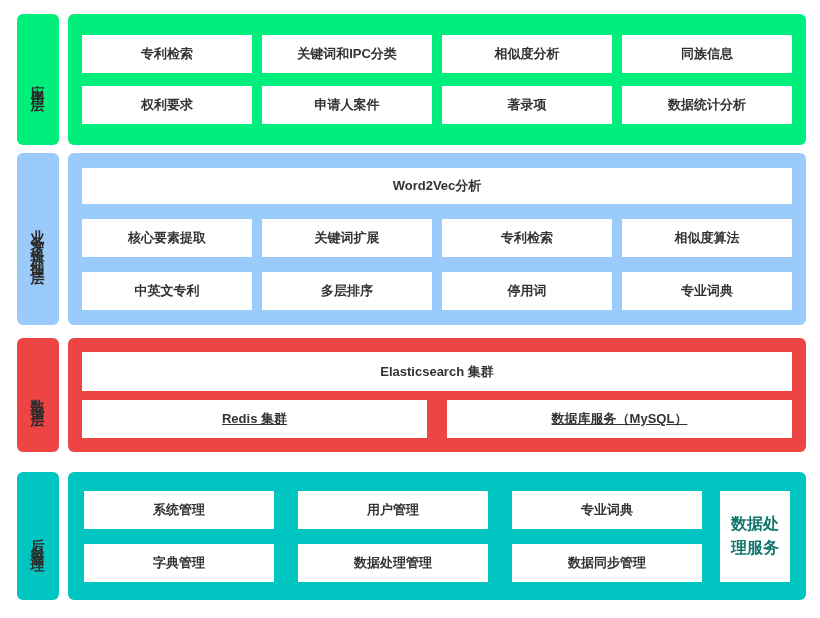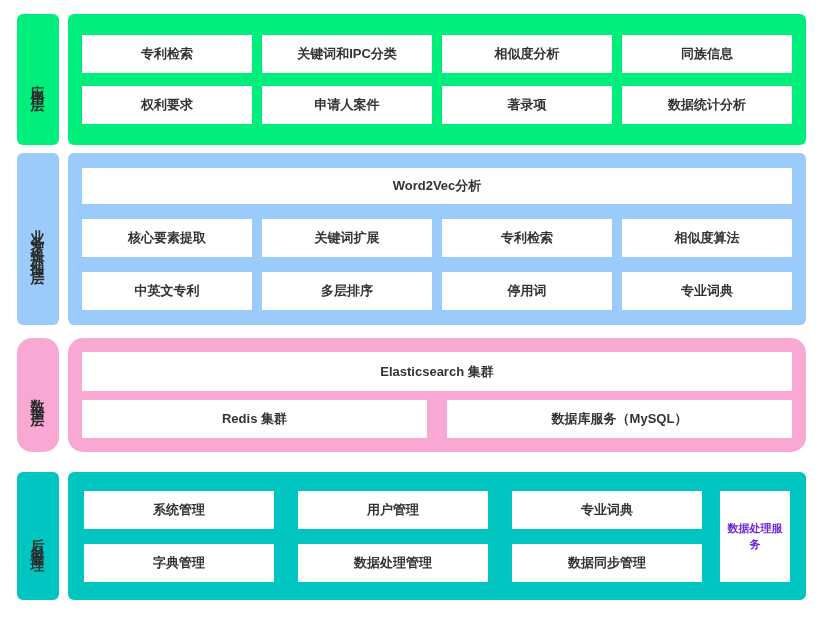--- a/index.html
+++ b/index.html
@@ -30,46 +30,46 @@
     padding-top:7px; 
   }
   .panel{
     flex:1;border-radius:6px;
     box-sizing:border-box;
     display:flex;flex-direction:column;justify-content:center;
     padding:0 14px;
   }
   .c-app{background:#00ee7c;}
   .c-logic{background:#9bcbfa;}
-  .c-data{background:#f9a8d4;border-radius:15px;}
+  .c-data{background:#ef4444;}
   .c-admin{background:#00c5c0;}
 
   .h131{height:131px;} .h172{height:172px;} .h114{height:114px;} .h128{height:128px;}
 
   .grid4{display:grid;grid-template-columns:repeat(4,1fr);column-gap:10px;}
-  .grid2{display:grid;grid-template-columns:1fr 1fr;column-gap:20px;}
+  .grid2{display:grid;grid-template-columns:1fr 1fr;column-gap:20px;text-decoration:underline;}
   .grid3{display:grid;grid-template-columns:repeat(3,1fr);column-gap:24px;row-gap:15px;flex:1;}
 
   .box{
     background:#ffffff;
     display:flex;align-items:center;justify-content:center;
     font-size:13px;font-weight:600;color:#333333;
     text-align:center;
     height:36px;
   }
   .mt13{margin-top:13px;} .mt15{margin-top:15px;} .mt9{margin-top:9px;}
   .full{width:100%;}
   .h38 .box{height:38px;}
 
   .admin-panel{flex-direction:row;align-items:center;gap:18px;padding:0 16px;}
   .tall{
     flex:0 0 70px;width:70px;height:91px;
     background:#ffffff;
     display:flex;align-items:center;justify-content:center;
-    font-size:11px;font-weight:600;color:#6d28d9;
+    font-size:16px;font-weight:600;color:#0f766e;
     text-align:center;line-height:1.5;
     padding:0 4px;box-sizing:border-box;
   }
 </style>
 </head>
 <body>
 
 <div class="page">
 
   <div class="layer h131">

